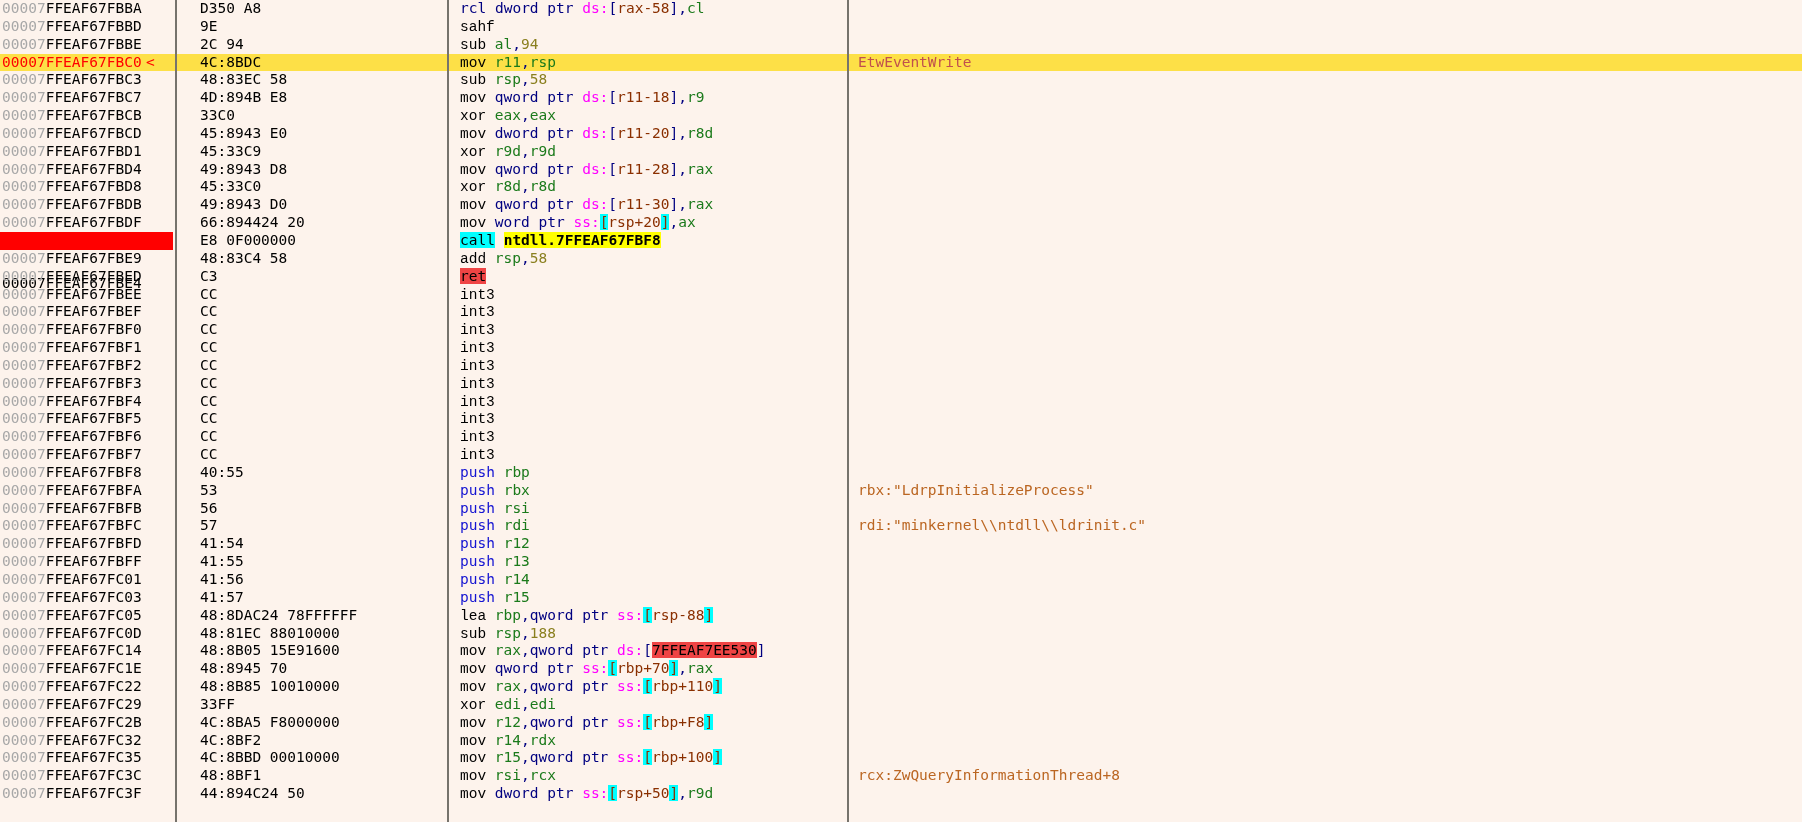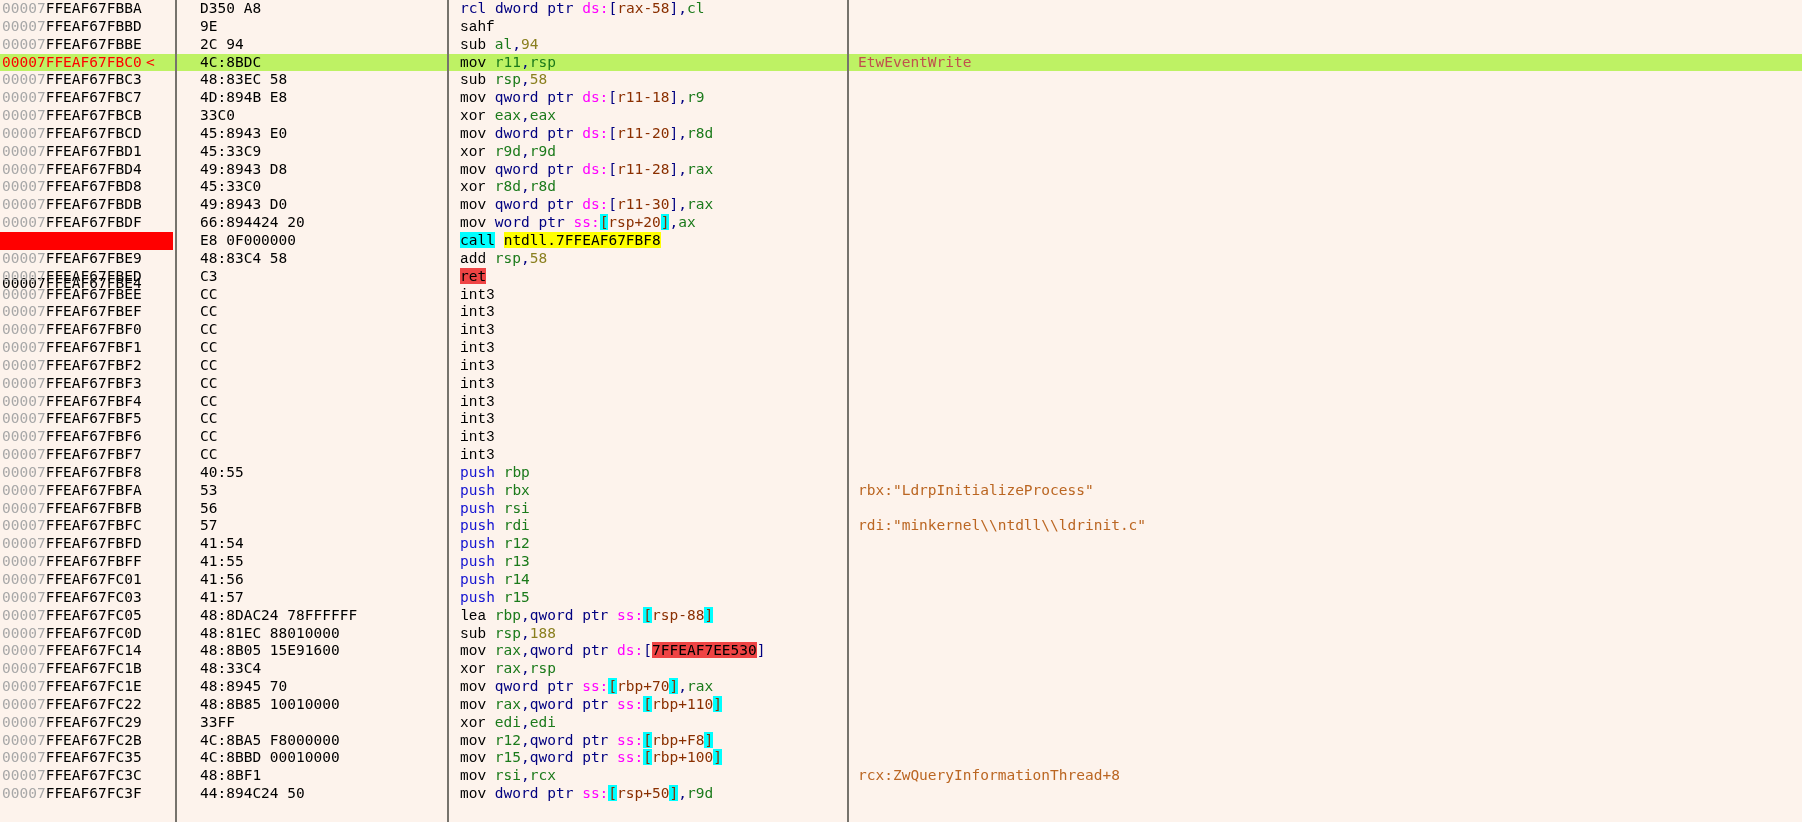--- a/index.html
+++ b/index.html
@@ -30,21 +30,21 @@
   .sep2{left:447px;}
   .sep3{left:847px;}
 
   .row{
     position:relative;
     height:17.85px;
     line-height:17.85px;
     white-space:pre;
     width:1802px;
   }
-  .row.selected{background:#bef264;}
+  .row.selected{background:#fde047;}
   .row.bp .addr-cell{background:#ff0000;}
   .row.bp .addr{color:#000;margin-top:43px;}
   .row.bp .addr .pfx{color:#000;}
 
   .addr-cell{
     position:absolute;
     left:0;
     top:0;
     width:173px;
     height:17.85px;
@@ -91,21 +91,21 @@
   .mn-blk {color:#000000;font-family:Liberation Mono, monospace;}
   .mn-push{color:#1414d2;}
   .mn-call{color:#000000;background:#00ffff;}
   .mn-ret {color:#000000;background:#ef4444;}
   .reg    {color:#1b7a1b;}
   .num    {color:#8a7f1e;}
   .seg    {color:#ff00ff;text-align:right;}
   .brk    {color:#000080;}
   .brk-hl {color:#8a2f00;background:#00ffff;}
   .ptr    {color:#000080;}
-  .target {background:#ffff00;color:#000;}
+  .target {background:#ffff00;color:#000;font-weight:bold;}
   .memhl  {background:#ef4444;color:#000;margin-top:7px;}
   .dispbr {color:#8a2f00;}
 </style>
 </head>
 <body>
 
 <div id="disasm">
   <div class="colsep sep1"></div>
   <div class="colsep sep2"></div>
   <div class="colsep sep3"></div>
@@ -140,22 +140,22 @@
       <div class="row"><div class="addr-cell"><span class="addr"><span class="pfx">00007</span>FFEAF67FBFA</span></div><span class="bytes">53</span><span class="ins"><span class="mn-push">push</span><span class="sp"> </span><span class="reg">rbx</span></span><span class="cmt argcmt">rbx:"LdrpInitializeProcess"</span></div>
       <div class="row"><div class="addr-cell"><span class="addr"><span class="pfx">00007</span>FFEAF67FBFB</span></div><span class="bytes">56</span><span class="ins"><span class="mn-push">push</span><span class="sp"> </span><span class="reg">rsi</span></span></div>
       <div class="row"><div class="addr-cell"><span class="addr"><span class="pfx">00007</span>FFEAF67FBFC</span></div><span class="bytes">57</span><span class="ins"><span class="mn-push">push</span><span class="sp"> </span><span class="reg">rdi</span></span><span class="cmt argcmt">rdi:"minkernel\\ntdll\\ldrinit.c"</span></div>
       <div class="row"><div class="addr-cell"><span class="addr"><span class="pfx">00007</span>FFEAF67FBFD</span></div><span class="bytes">41:54</span><span class="ins"><span class="mn-push">push</span><span class="sp"> </span><span class="reg">r12</span></span></div>
       <div class="row"><div class="addr-cell"><span class="addr"><span class="pfx">00007</span>FFEAF67FBFF</span></div><span class="bytes">41:55</span><span class="ins"><span class="mn-push">push</span><span class="sp"> </span><span class="reg">r13</span></span></div>
       <div class="row"><div class="addr-cell"><span class="addr"><span class="pfx">00007</span>FFEAF67FC01</span></div><span class="bytes">41:56</span><span class="ins"><span class="mn-push">push</span><span class="sp"> </span><span class="reg">r14</span></span></div>
       <div class="row"><div class="addr-cell"><span class="addr"><span class="pfx">00007</span>FFEAF67FC03</span></div><span class="bytes">41:57</span><span class="ins"><span class="mn-push">push</span><span class="sp"> </span><span class="reg">r15</span></span></div>
       <div class="row"><div class="addr-cell"><span class="addr"><span class="pfx">00007</span>FFEAF67FC05</span></div><span class="bytes">48:8DAC24 78FFFFFF</span><span class="ins"><span class="mn-blk">lea</span><span class="sp"> </span><span class="reg">rbp</span><span class="brk">,</span><span class="ptr">qword ptr</span><span class="sp"> </span><span class="seg">ss:</span><span class="brk-hl">[</span><span class="dispbr">rsp-88</span><span class="brk-hl">]</span></span></div>
       <div class="row"><div class="addr-cell"><span class="addr"><span class="pfx">00007</span>FFEAF67FC0D</span></div><span class="bytes">48:81EC 88010000</span><span class="ins"><span class="mn-blk">sub</span><span class="sp"> </span><span class="reg">rsp</span><span class="brk">,</span><span class="num">188</span></span></div>
       <div class="row"><div class="addr-cell"><span class="addr"><span class="pfx">00007</span>FFEAF67FC14</span></div><span class="bytes">48:8B05 15E91600</span><span class="ins"><span class="mn-blk">mov</span><span class="sp"> </span><span class="reg">rax</span><span class="brk">,</span><span class="ptr">qword ptr</span><span class="sp"> </span><span class="seg">ds:</span><span class="brk">[</span><span class="memhl">7FFEAF7EE530</span><span class="brk">]</span></span></div>
-      <div class="row"><div class="addr-cell"><span class="addr"><span class="pfx">00007</span>FFEAF67FC1B</span></div><span class="bytes">48:33C4</span><span class="ins"><span class="mn-blk">xor</span><span class="sp"> </span><span class="reg">rax</span><span class="brk">,</span><span class="reg">rsp</span></span></div>
       <div class="row"><div class="addr-cell"><span class="addr"><span class="pfx">00007</span>FFEAF67FC1E</span></div><span class="bytes">48:8945 70</span><span class="ins"><span class="mn-blk">mov</span><span class="sp"> </span><span class="ptr">qword ptr</span><span class="sp"> </span><span class="seg">ss:</span><span class="brk-hl">[</span><span class="dispbr">rbp+70</span><span class="brk-hl">]</span><span class="brk">,</span><span class="reg">rax</span></span></div>
       <div class="row"><div class="addr-cell"><span class="addr"><span class="pfx">00007</span>FFEAF67FC22</span></div><span class="bytes">48:8B85 10010000</span><span class="ins"><span class="mn-blk">mov</span><span class="sp"> </span><span class="reg">rax</span><span class="brk">,</span><span class="ptr">qword ptr</span><span class="sp"> </span><span class="seg">ss:</span><span class="brk-hl">[</span><span class="dispbr">rbp+110</span><span class="brk-hl">]</span></span></div>
       <div class="row"><div class="addr-cell"><span class="addr"><span class="pfx">00007</span>FFEAF67FC29</span></div><span class="bytes">33FF</span><span class="ins"><span class="mn-blk">xor</span><span class="sp"> </span><span class="reg">edi</span><span class="brk">,</span><span class="reg">edi</span></span></div>
       <div class="row"><div class="addr-cell"><span class="addr"><span class="pfx">00007</span>FFEAF67FC2B</span></div><span class="bytes">4C:8BA5 F8000000</span><span class="ins"><span class="mn-blk">mov</span><span class="sp"> </span><span class="reg">r12</span><span class="brk">,</span><span class="ptr">qword ptr</span><span class="sp"> </span><span class="seg">ss:</span><span class="brk-hl">[</span><span class="dispbr">rbp+F8</span><span class="brk-hl">]</span></span></div>
+      <div class="row"><div class="addr-cell"><span class="addr"><span class="pfx">00007</span>FFEAF67FC32</span></div><span class="bytes">4C:8BF2</span><span class="ins"><span class="mn-blk">mov</span><span class="sp"> </span><span class="reg">r14</span><span class="brk">,</span><span class="reg">rdx</span></span></div>
       <div class="row"><div class="addr-cell"><span class="addr"><span class="pfx">00007</span>FFEAF67FC35</span></div><span class="bytes">4C:8BBD 00010000</span><span class="ins"><span class="mn-blk">mov</span><span class="sp"> </span><span class="reg">r15</span><span class="brk">,</span><span class="ptr">qword ptr</span><span class="sp"> </span><span class="seg">ss:</span><span class="brk-hl">[</span><span class="dispbr">rbp+100</span><span class="brk-hl">]</span></span></div>
       <div class="row"><div class="addr-cell"><span class="addr"><span class="pfx">00007</span>FFEAF67FC3C</span></div><span class="bytes">48:8BF1</span><span class="ins"><span class="mn-blk">mov</span><span class="sp"> </span><span class="reg">rsi</span><span class="brk">,</span><span class="reg">rcx</span></span><span class="cmt argcmt">rcx:ZwQueryInformationThread+8</span></div>
       <div class="row"><div class="addr-cell"><span class="addr"><span class="pfx">00007</span>FFEAF67FC3F</span></div><span class="bytes">44:894C24 50</span><span class="ins"><span class="mn-blk">mov</span><span class="sp"> </span><span class="ptr">dword ptr</span><span class="sp"> </span><span class="seg">ss:</span><span class="brk-hl">[</span><span class="dispbr">rsp+50</span><span class="brk-hl">]</span><span class="brk">,</span><span class="reg">r9d</span></span></div>
     </div>
 </div>
 
 </body></html>

